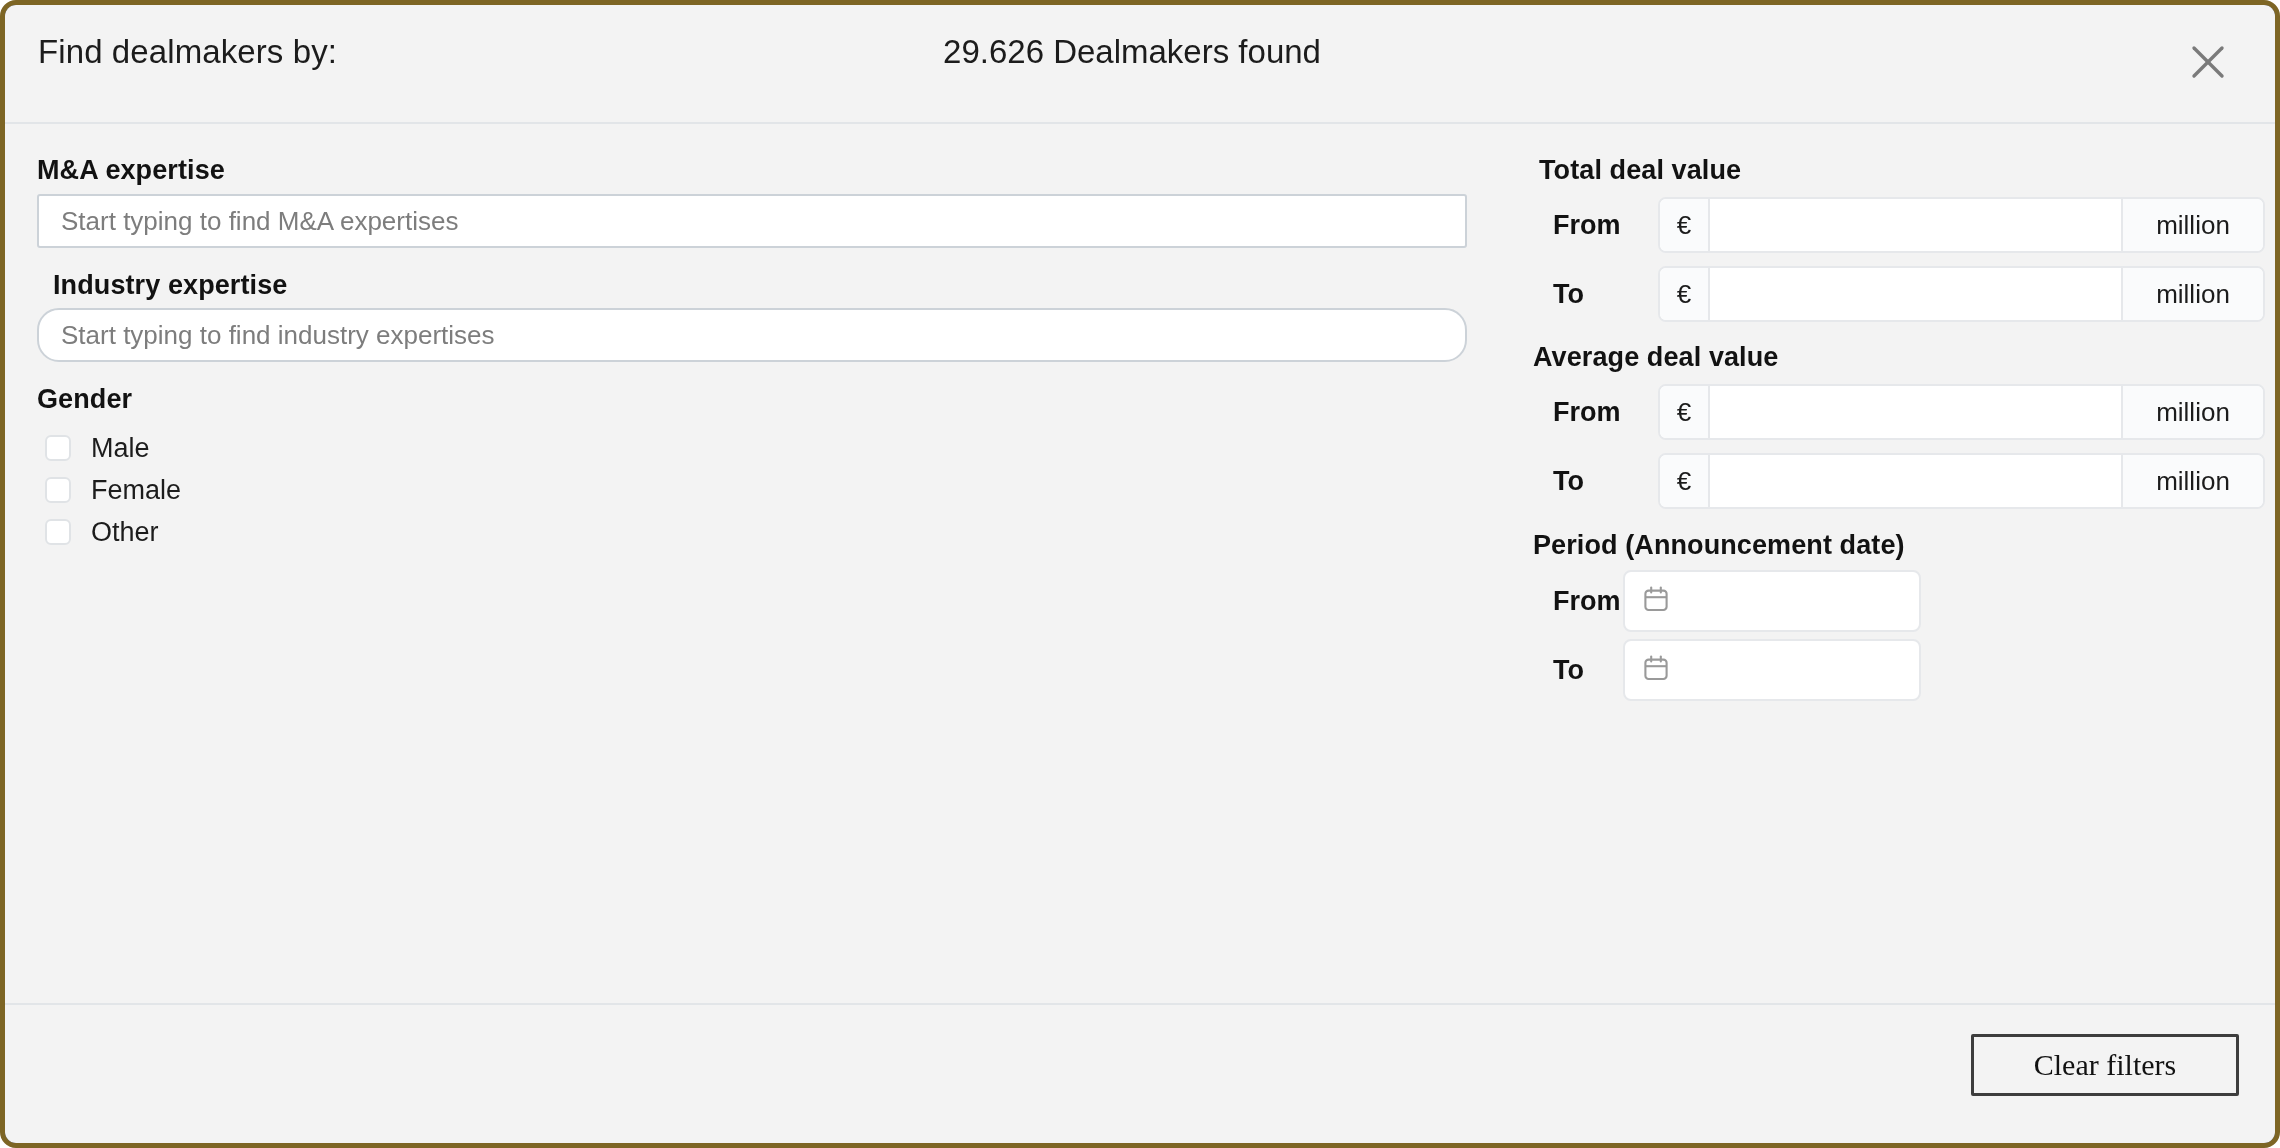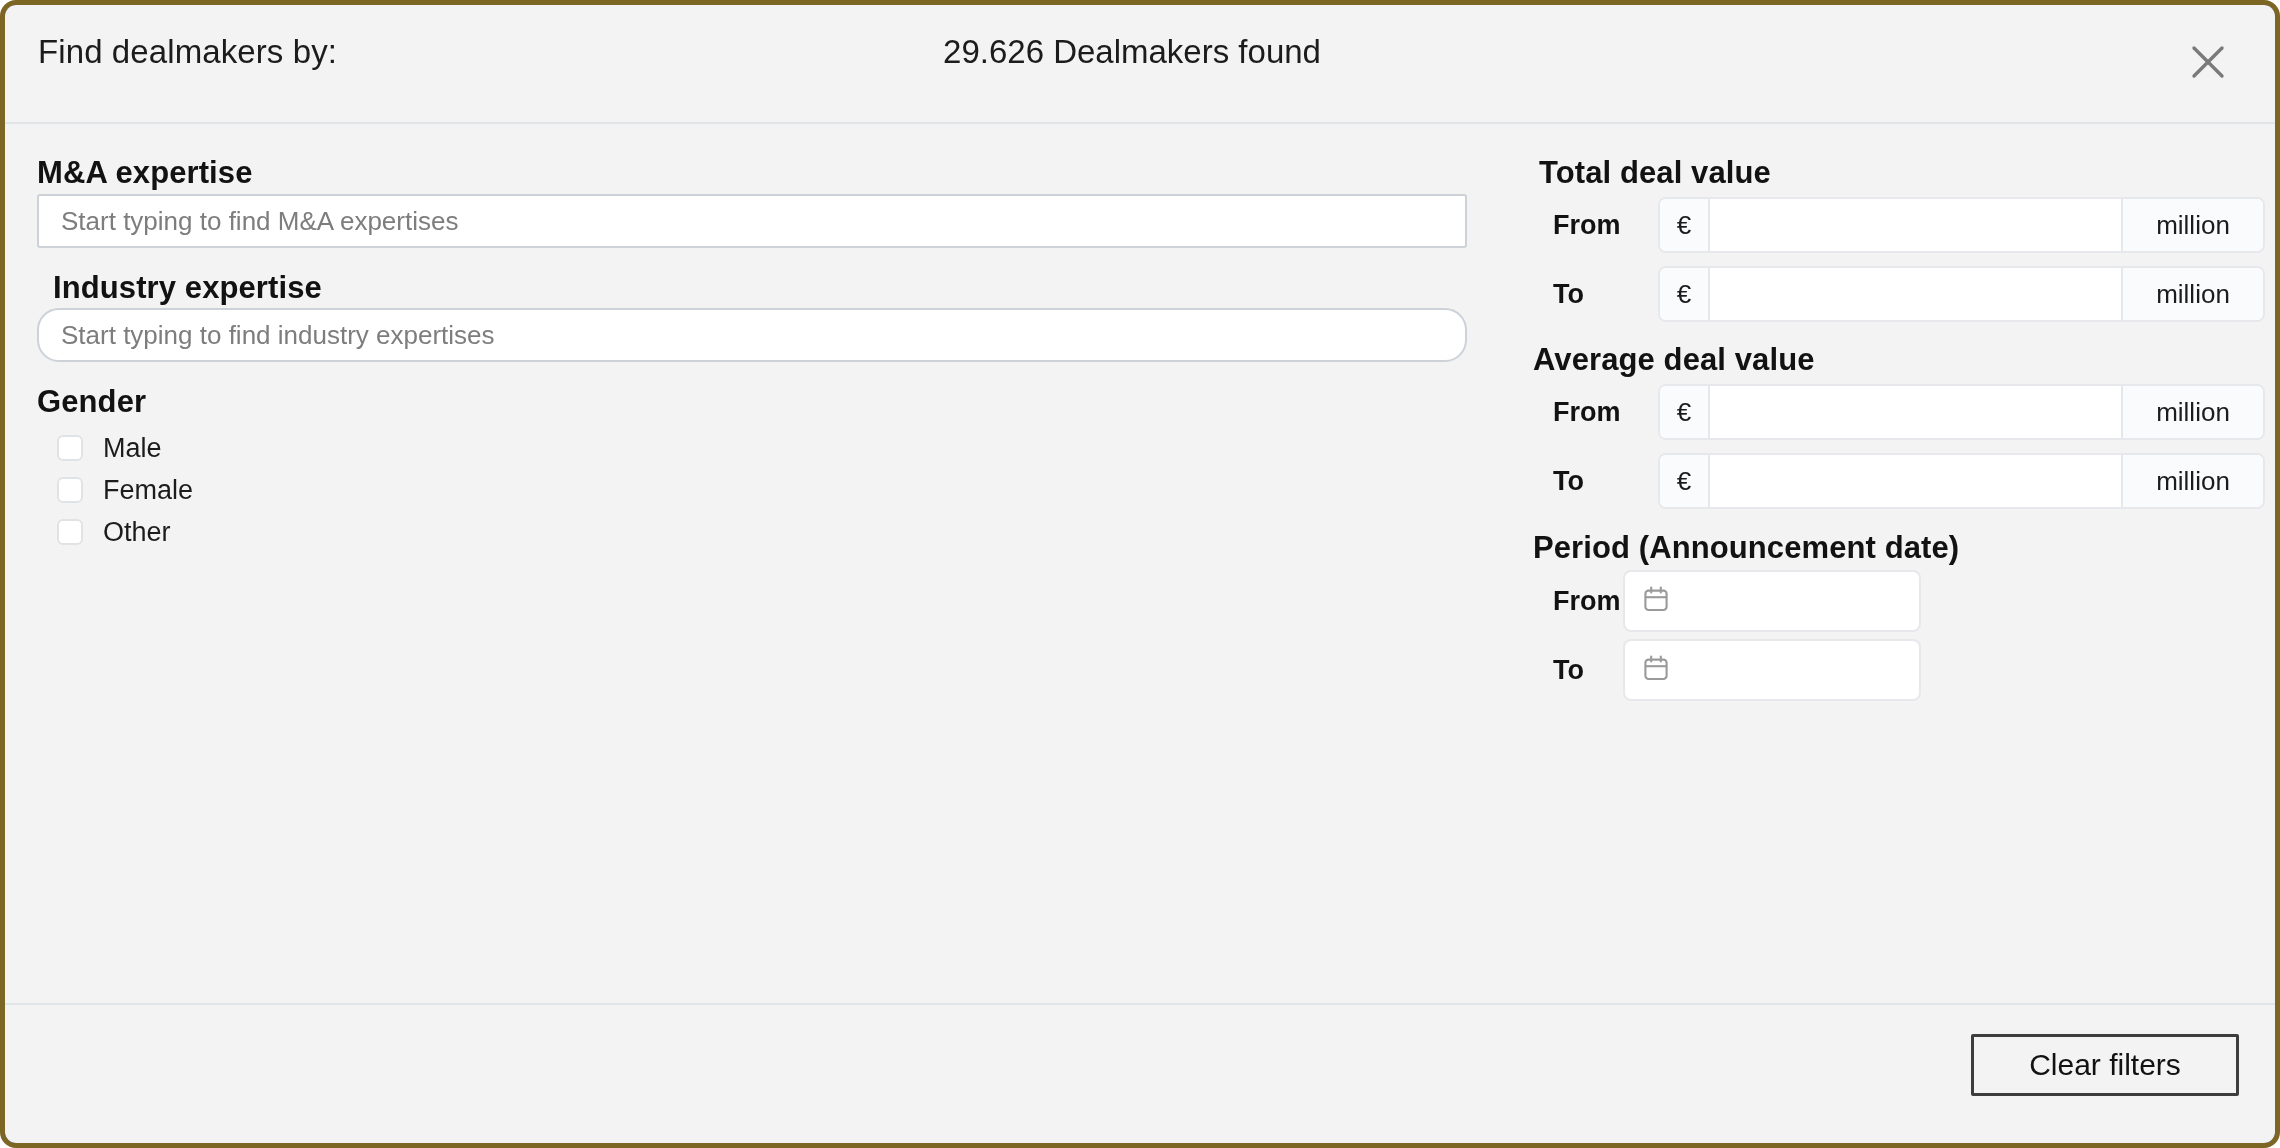--- a/index.html
+++ b/index.html
@@ -84,21 +84,21 @@
     width: 1430px;
   }
   .col-right {
     position: absolute;
     left: 1528px;
     top: 0;
     width: 712px;
   }
 
   .section-label {
-    font-size: 31px;
+    font-size: 27px;
     font-weight: bold;
     color: #121212;
     letter-spacing: 0.1px;
   }
 
   
   .text-field {
     box-sizing: border-box;
     width: 1430px;
     height: 54px;
@@ -234,21 +234,21 @@
     gap: 20px;
   }
   .btn {
     box-sizing: border-box;
     height: 62px;
     min-width: 268px;
     padding: 0 26px;
     background: #f3f3f3;
     border: 3px solid #3d3d3d;
     border-radius: 2px;
-    font-family: Liberation Sans, sans-serif;
+    font-family: Liberation Serif, serif;
     font-size: 30px;
     color: #121212;
     cursor: pointer;
   }
 </style>
 </head>
 <body>
 
 <div class="dialog">
 
@@ -270,21 +270,21 @@
     <div class="col-left">
 
       <div class="section-label" style="position:absolute;left:0;top:31px;">M&amp;A expertise</div>
       <input class="text-field" type="text" style="position: absolute; left: 0px; top: 70px;" placeholder="Start typing to find M&amp;A expertises">
 
       <div class="section-label" style="position:absolute;left:16px;top:146px;">Industry expertise</div>
       <input class="text-field" type="text" style="position: absolute; left: 0px; top: 184px; border-radius: 22px;" placeholder="Start typing to find industry expertises">
 
       <div class="section-label" style="position:absolute;left:0;top:260px;">Gender</div>
 
-      <div style="position:absolute;left:16px;top:303px;">
+      <div style="position:absolute;left:4px;top:303px;">
         <div class="check-row">
           <span class="checkbox"></span>
           <span class="check-label">Male</span>
         </div>
         <div class="check-row">
           <span class="checkbox"></span>
           <span class="check-label">Female</span>
         </div>
         <div class="check-row">
           <span class="checkbox"></span>

